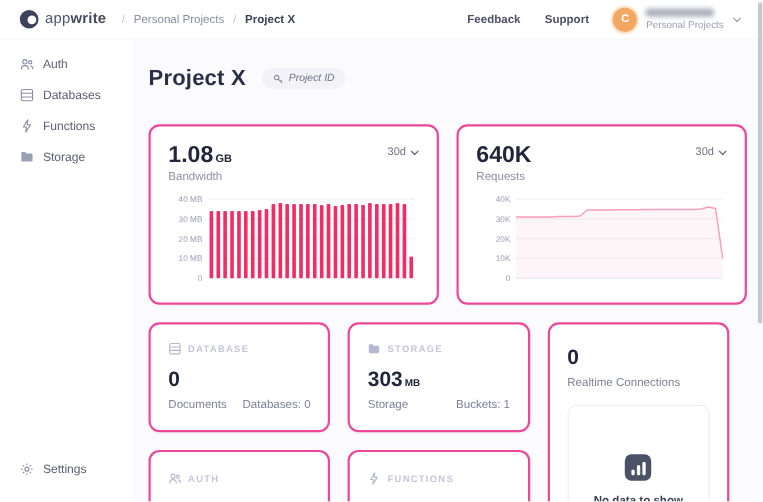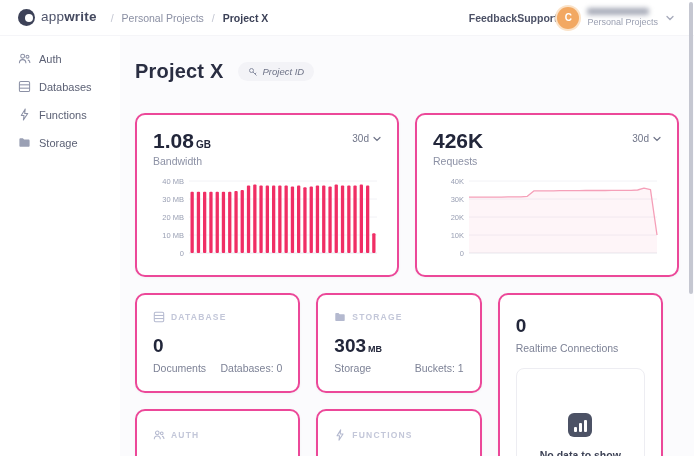--- a/index.html
+++ b/index.html
@@ -15,21 +15,21 @@
   }
   .logo { display:flex; gap:6px; cursor:pointer; }
   .logo-mark { width:17px; height:17px; border-radius:50%; background:#3d4258; position:relative; }
   .logo-mark::after { content:""; position:absolute; right:2.5px; top:4.5px; width:8px; height:8px; border-radius:50%; background:#fff; }
   .logo-text { font-size:13.5px; color:#4f546b; letter-spacing:.2px; }
   .logo-text b { font-weight:700; color:#44495f; }
   .crumbs { display:flex; align-items:center; gap:8px; margin-left:14px; font-size:10.5px; }
   .crumb-sep { color:#c2c5d1; }
   .crumb { color:#8a8fa3; cursor:pointer; }
   .crumb.current { color:#3c4157; font-weight:700; }
-  .topbar-right { margin-left:auto; display:flex; align-items:center; }
+  .topbar-right { margin-left:auto; display:flex; align-items:center; gap:22px; }
   .toplink { font-size:10.5px; font-weight:700; color:#4c5166; cursor:pointer; }
   .account { display:flex; align-items:center; gap:8px; cursor:pointer; }
   .avatar {
     width:22px; height:22px; border-radius:50%; background:#f2a862;
     color:#fff; font-size:10px; font-weight:700; display:flex; align-items:center; justify-content:center;
     box-shadow:0 0 0 2px #fbe3c9;
   }
   .account-meta { display:flex; flex-direction:column; gap:2px; }
   .name-blur { width:62px; height:7px; border-radius:2px; background:#a7abb8; filter:blur(2.5px); }
   .org-name { font-size:9px; color:#9ba0b2; }
@@ -147,20 +147,29 @@
       <svg width="13" height="13" viewBox="0 0 14 14">
           <path d="M7.8 1 L3.5 8 H6.5 L5.8 13 L10.5 5.8 H7.2 Z" fill="none" stroke="#8b90a5" stroke-width="1.1" stroke-linejoin="round"></path>
         </svg>
       <span>Functions</span>
     </div>
     <div class="nav-item">
       <svg width="13" height="13" viewBox="0 0 14 14">
           <path d="M1.5 3.5 C1.5 2.8 2 2.3 2.7 2.3 H5.2 L6.6 3.8 H11.3 C12 3.8 12.5 4.3 12.5 5 V10.5 C12.5 11.2 12 11.7 11.3 11.7 H2.7 C2 11.7 1.5 11.2 1.5 10.5 Z" fill="#9aa0b4"></path>
         </svg>
       <span>Storage</span>
+    </div>
+    <div class="nav-item settings-item">
+      <svg width="13" height="13" viewBox="0 0 14 14">
+          <g fill="none" stroke="#8b90a5" stroke-width="1.1">
+            <circle cx="7" cy="7" r="2"></circle>
+            <path d="M7 1.5 V3 M7 11 V12.5 M1.5 7 H3 M11 7 H12.5 M3.1 3.1 L4.2 4.2 M9.8 9.8 L10.9 10.9 M10.9 3.1 L9.8 4.2 M4.2 9.8 L3.1 10.9"></path>
+          </g>
+        </svg>
+      <span>Settings</span>
     </div>
   </div>
 
   <div class="main">
     <div class="page-head">
       <div class="page-title">Project X</div>
       <div class="id-badge">
         <svg width="10" height="10" viewBox="0 0 10 10">
             <g fill="none" stroke="#8a8fa3" stroke-width="1">
               <circle cx="3.5" cy="3.5" r="2"></circle>
@@ -227,21 +236,21 @@
                 <rect x="200.4" y="10.5" width="3.3" height="67.5" rx="1" fill="#f02e65"></rect>
                 <rect x="206.7" y="9.6" width="3.3" height="68.4" rx="1" fill="#f02e65"></rect>
                 <rect x="213.0" y="10.5" width="3.3" height="67.5" rx="1" fill="#f02e65"></rect>
                 <rect x="219.2" y="58.2" width="3.3" height="19.8" rx="1" fill="#f02e65"></rect>
               </svg></div>
         </div>
 
         <div class="card chart-card">
           <div class="chart-card-top">
             <div>
-              <span class="metric-value">426K</span>
+              <span class="metric-value">640K</span>
               <div class="metric-label">Requests</div>
             </div>
             <div class="range-select">
               <span>30d</span>
               <svg class="chev" viewBox="0 0 8 8">
                   <path d="M1 2.5 L4 5.5 L7 2.5" fill="none" stroke="#6f7488" stroke-width="1.2" stroke-linecap="round"></path>
                 </svg>
             </div>
           </div>
           <div class="chart"><svg width="228" height="92" viewBox="0 0 228 92">

